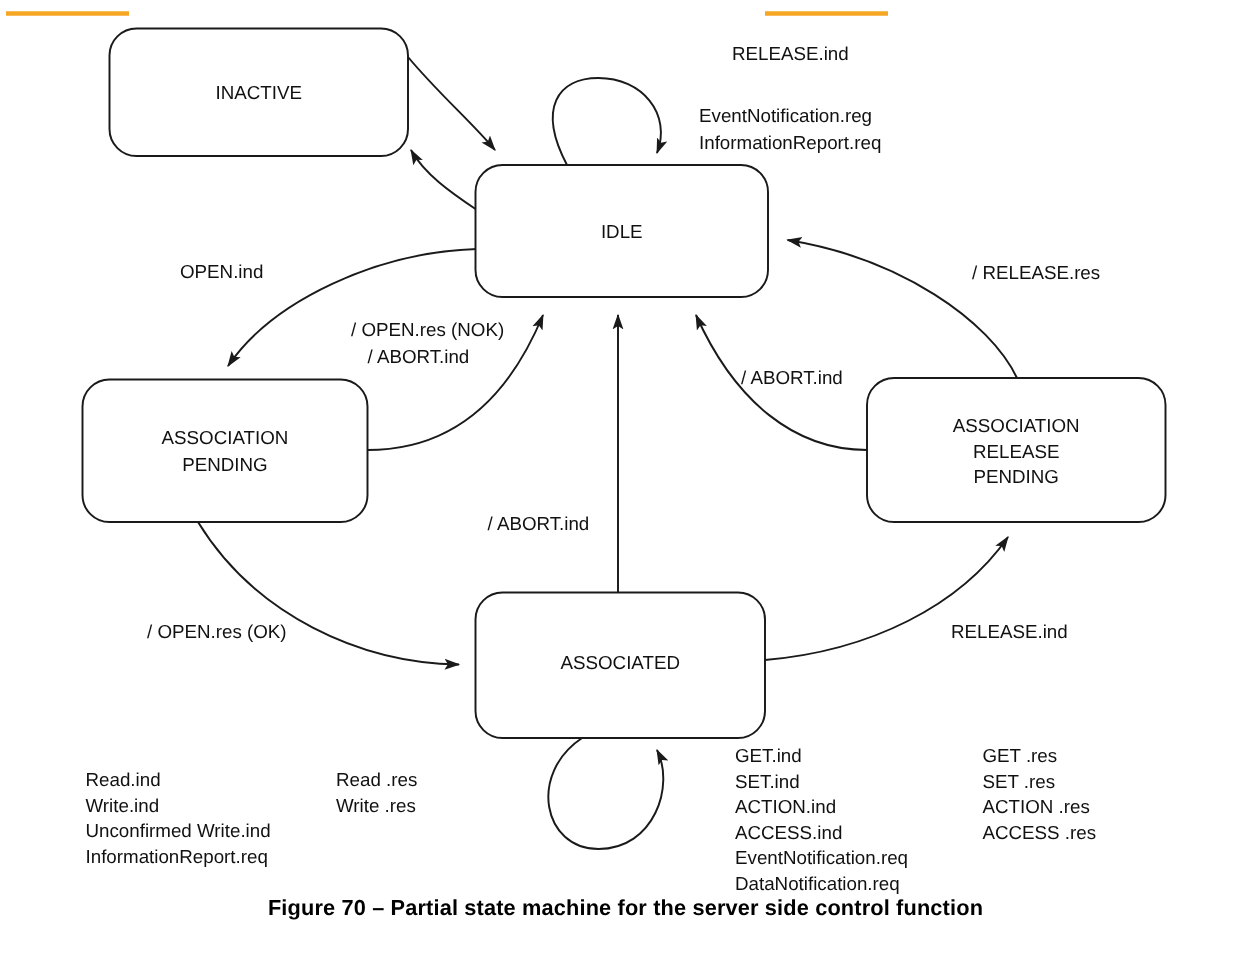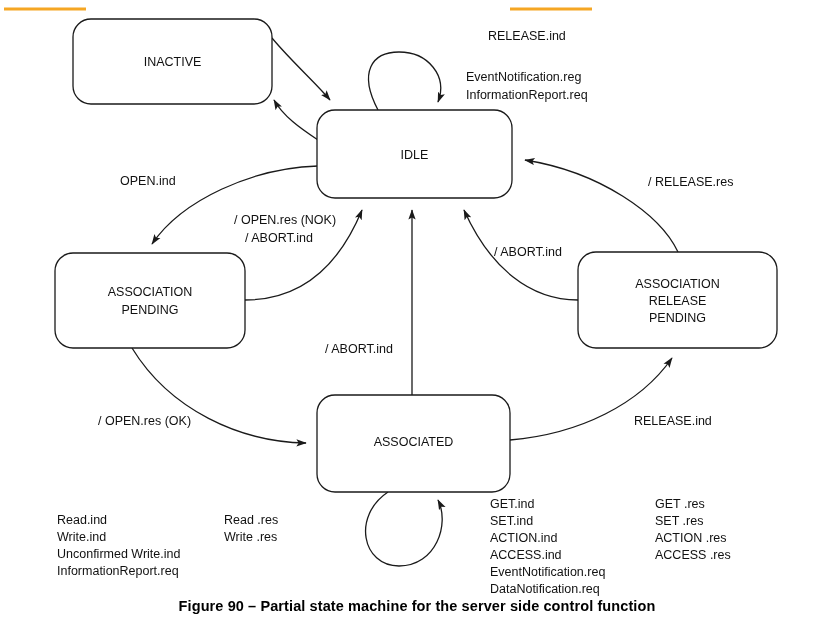--- a/index.html
+++ b/index.html
@@ -177,15 +177,15 @@
 
     <g>
       <text class="list-label" x="655" y="508">GET .res</text>
       <text class="list-label" x="655" y="525">SET .res</text>
       <text class="list-label" x="655" y="542">ACTION .res</text>
       <text class="list-label" x="655" y="559">ACCESS .res</text>
     </g>
 
   </svg>
 
-  <div class="caption">Figure 90 – Partial state machine for the server side control function</div>
+  <div class="caption">Figure 70 – Partial state machine for the server side control function</div>
 
 </div>
 
 </body></html>

